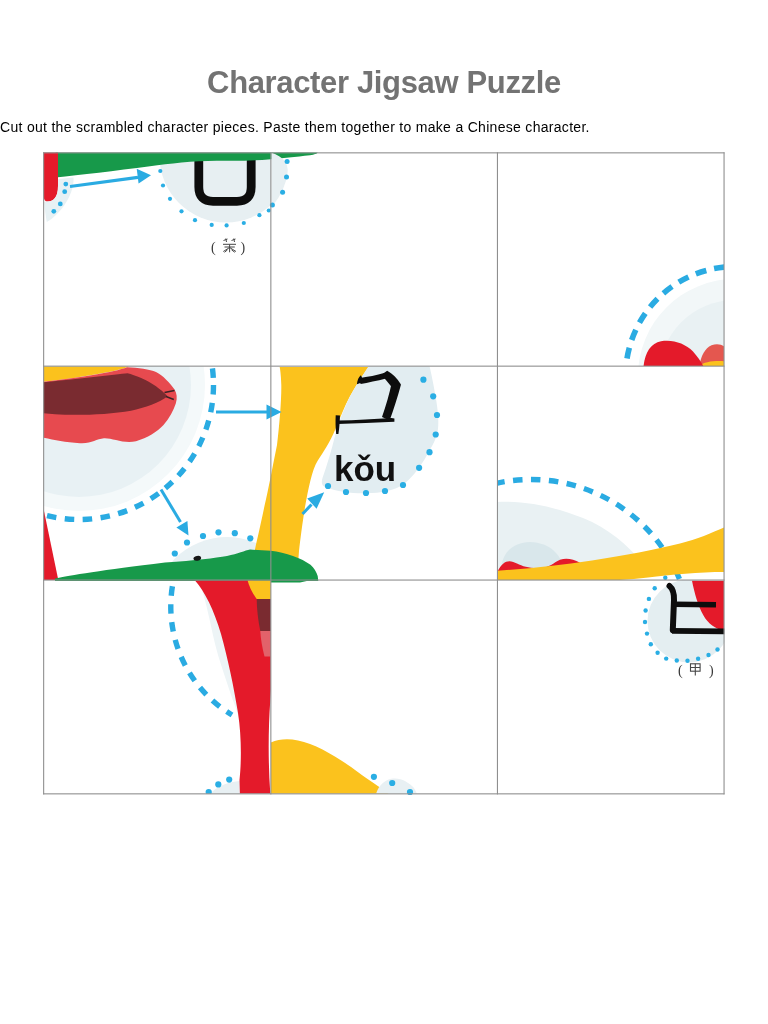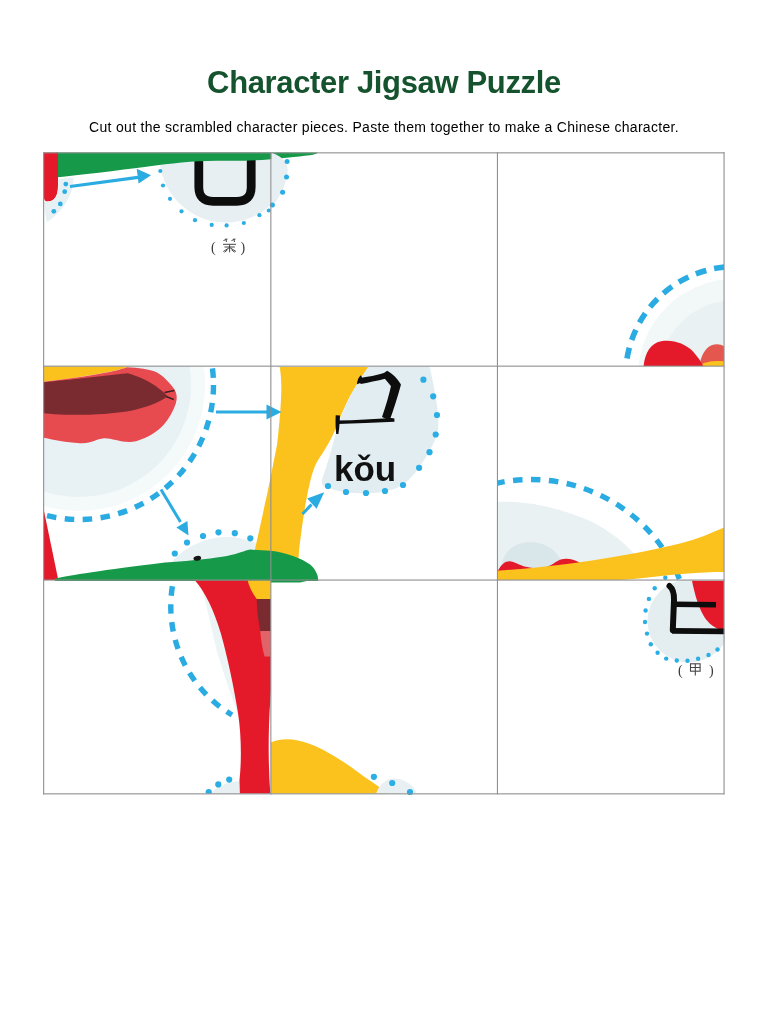--- a/index.html
+++ b/index.html
@@ -1,18 +1,18 @@
 <!DOCTYPE html>
 <html><head>
 <meta charset="utf-8">
 <style>
 html,body{margin:0;padding:0;background:#fff;width:768px;height:1024px;font-family:"Liberation Sans",sans-serif;overflow:hidden}
 #page{position:relative;width:768px;height:1024px}
-#title{position:absolute;left:0;top:65px;width:768px;text-align:center;font-size:31px;font-weight:bold;color:#14532d;letter-spacing:-0.35px}
-#subtitle{position:absolute;left:0;top:119px;width:768px;text-align:center;font-size:14px;color:#000;letter-spacing:0.3px}
+#title{position:absolute;left:0;top:65px;width:768px;text-align:center;font-size:31px;font-weight:bold;color:#737373;letter-spacing:-0.35px}
+#subtitle{position:absolute;left:0;top:119px;width:768px;font-size:14px;color:#000;letter-spacing:0.3px}
 #art{position:absolute;left:0;top:0}
 </style>
 </head>
 <body>
 <div id="page">
 
 <div id="title">Character Jigsaw Puzzle</div>
 
 <div id="subtitle">Cut out the scrambled character pieces. Paste them together to make a Chinese character.</div>
 <svg id="art" width="768" height="1024" viewBox="0 0 768 1024">

